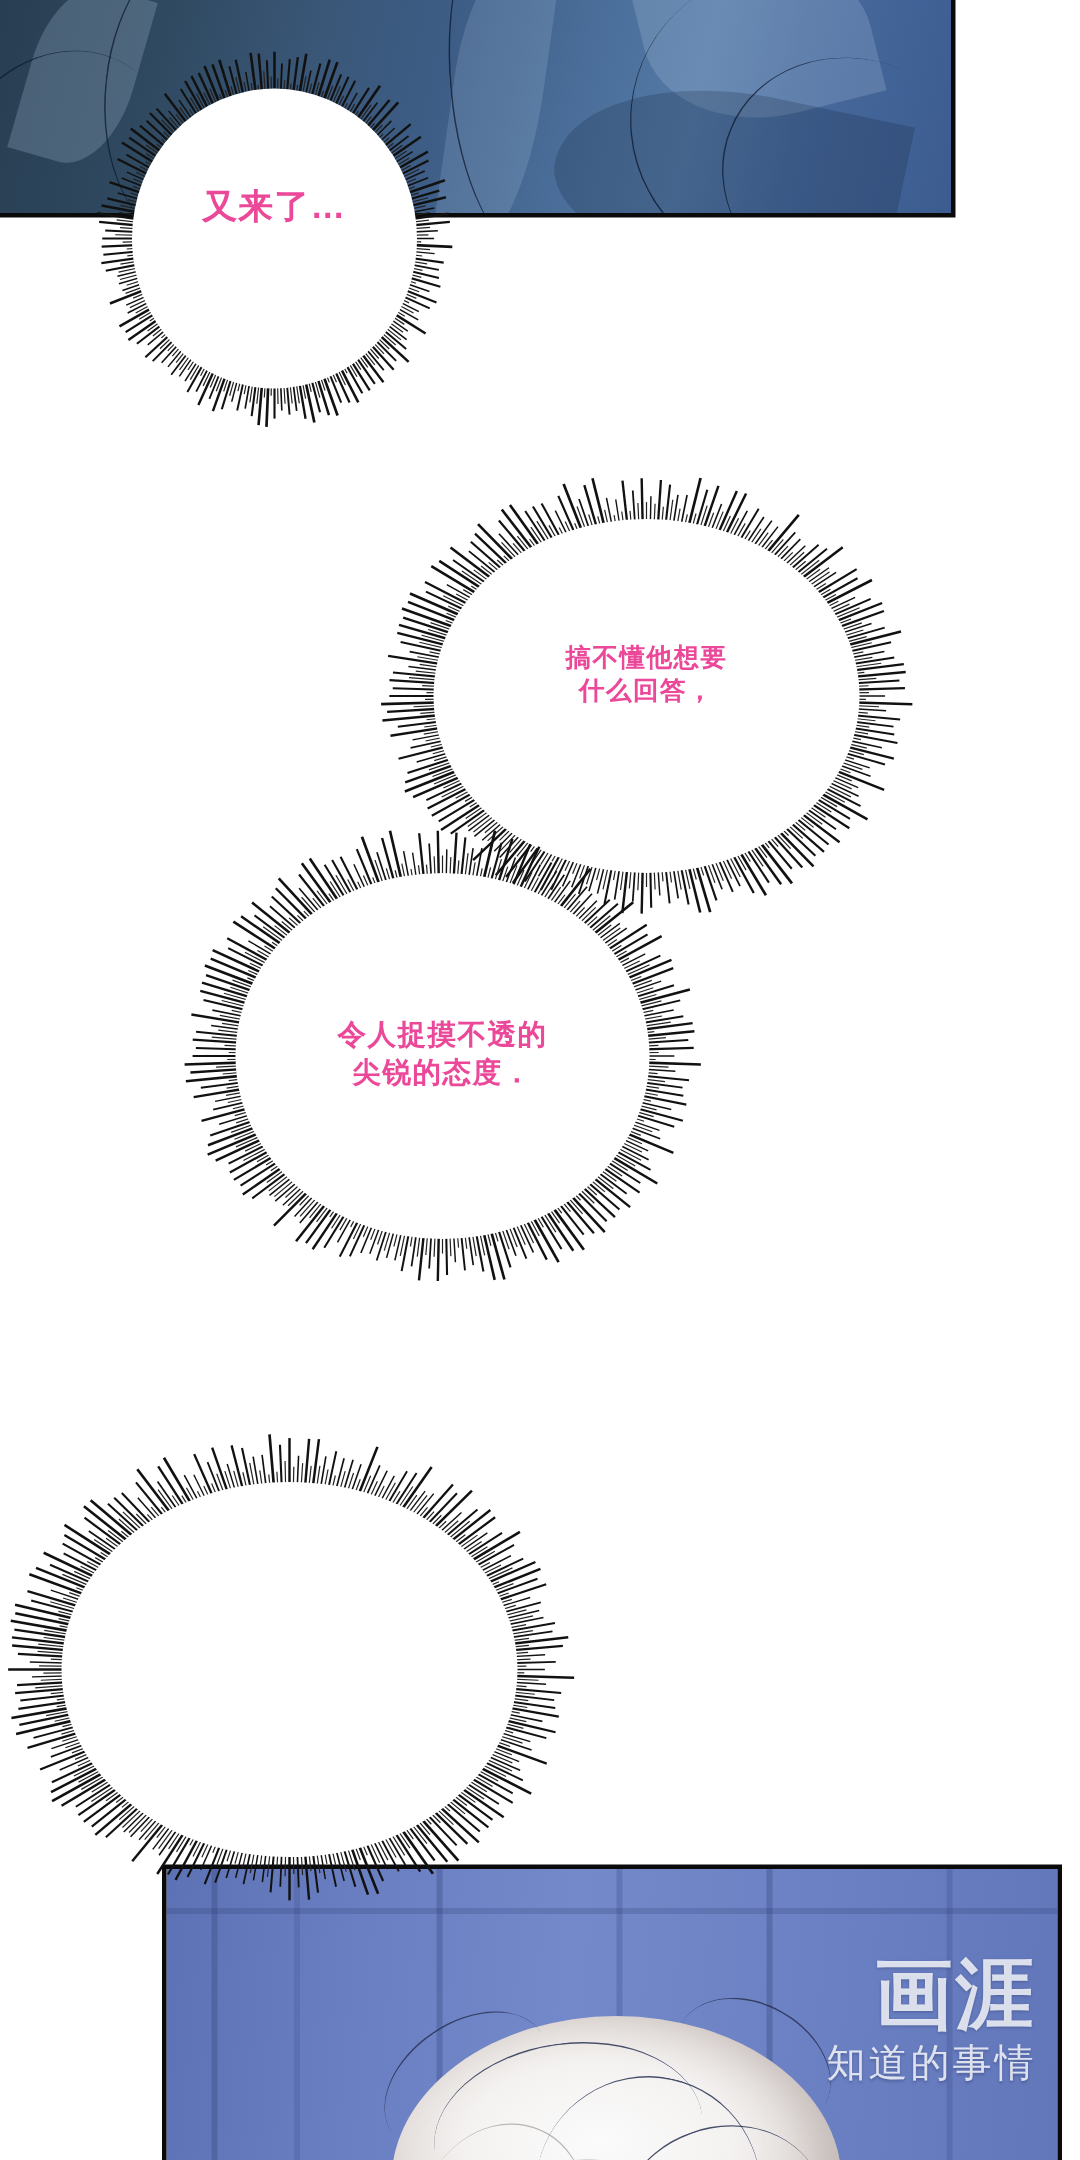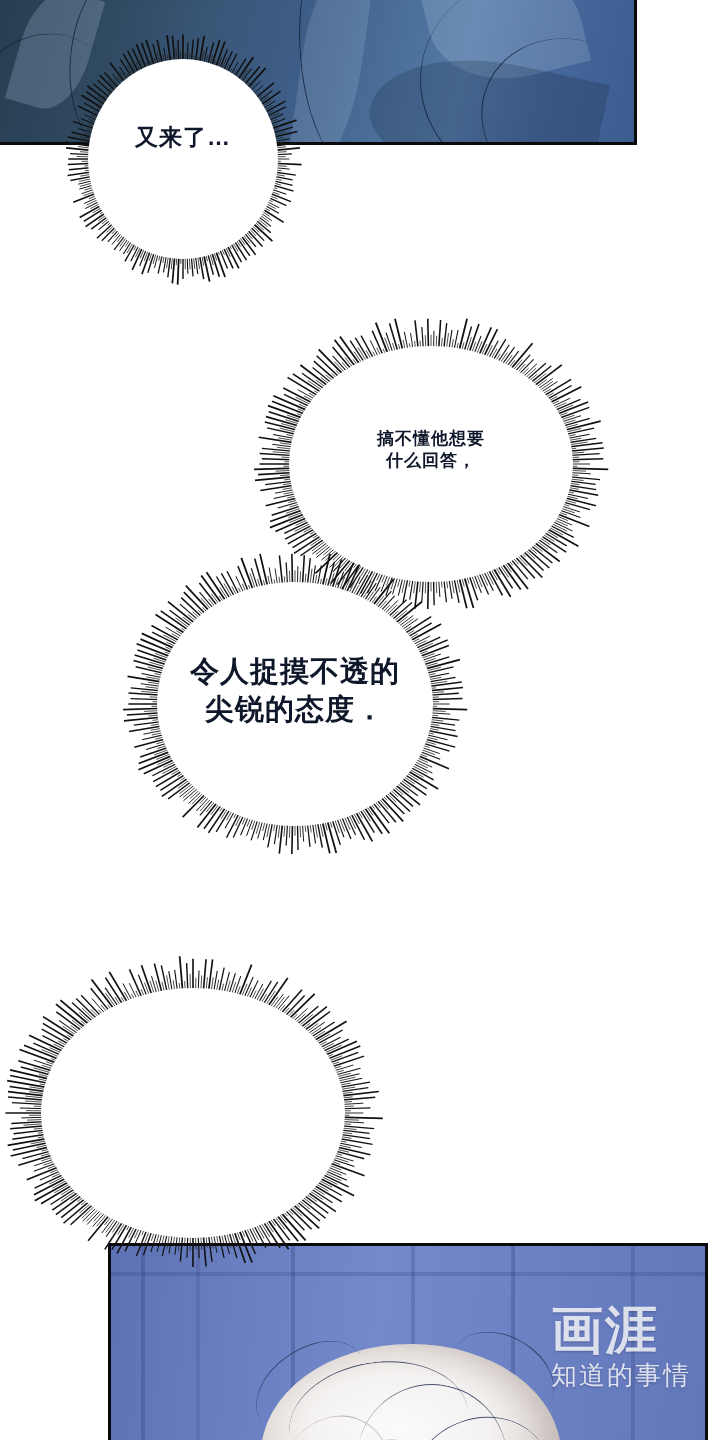--- a/index.html
+++ b/index.html
@@ -105,21 +105,21 @@
   .hair-strand.light {
     border-top-color: #a8a09e;
     opacity: 0.75;
   }
 
   
   .watermark {
     position: absolute;
     right: 14px;
     top: 58px;
-    text-align: left;
+    text-align: right;
     color: rgba(255,255,255,0.80);
     text-shadow: 0 1px 2px rgba(30,40,90,0.35);
     user-select: none;
   }
   .watermark .wm-main {
     font-size: 52px;
     font-weight: bold;
     letter-spacing: 2px;
     line-height: 1.0;
   }
@@ -138,35 +138,35 @@
     position: absolute;
     left: 0;
     top: 0;
     overflow: visible;
   }
   .bubble-text {
     position: absolute;
     left: 0;
     right: 0;
     text-align: center;
-    color: #0f172a;
+    color: #ec4899;
     font-weight: bold;
     line-height: 1.32;
     white-space: pre-line;
     letter-spacing: 1px;
   }
 
   #bubble-1 { left: 72px;  top: 44px;  width: 222px; height: 230px; }
   #bubble-1 .bubble-text { top: 78px; font-size: 23px; }
 
   #bubble-2 { left: 266px; top: 336px; width: 330px; height: 256px; }
   #bubble-2 .bubble-text { top: 92px; font-size: 17px; }
 
   #bubble-3 { left: 136px; top: 570px; width: 318px; height: 268px; }
-  #bubble-3 .bubble-text { top: 82px; font-size: 29px; }
+  #bubble-3 .bubble-text { top: 108px; font-size: 19px; }
 
   #bubble-4 { left: 18px;  top: 978px; width: 350px; height: 270px; }
   #bubble-4 .bubble-text { top: 50px; font-size: 23px; }
 </style>
 </head>
 <body>
 
 <div class="page">
 
   <div class="panel panel-top">

